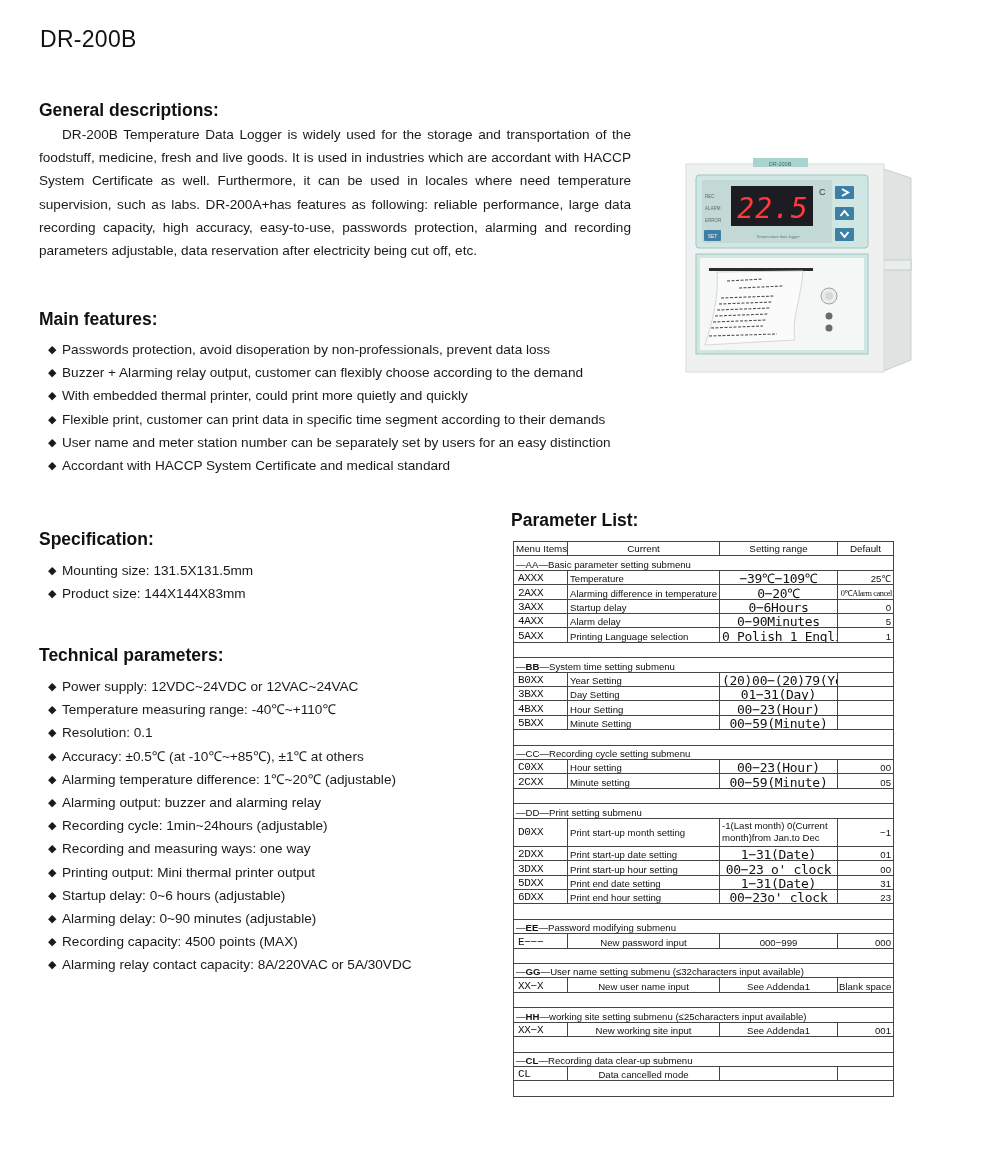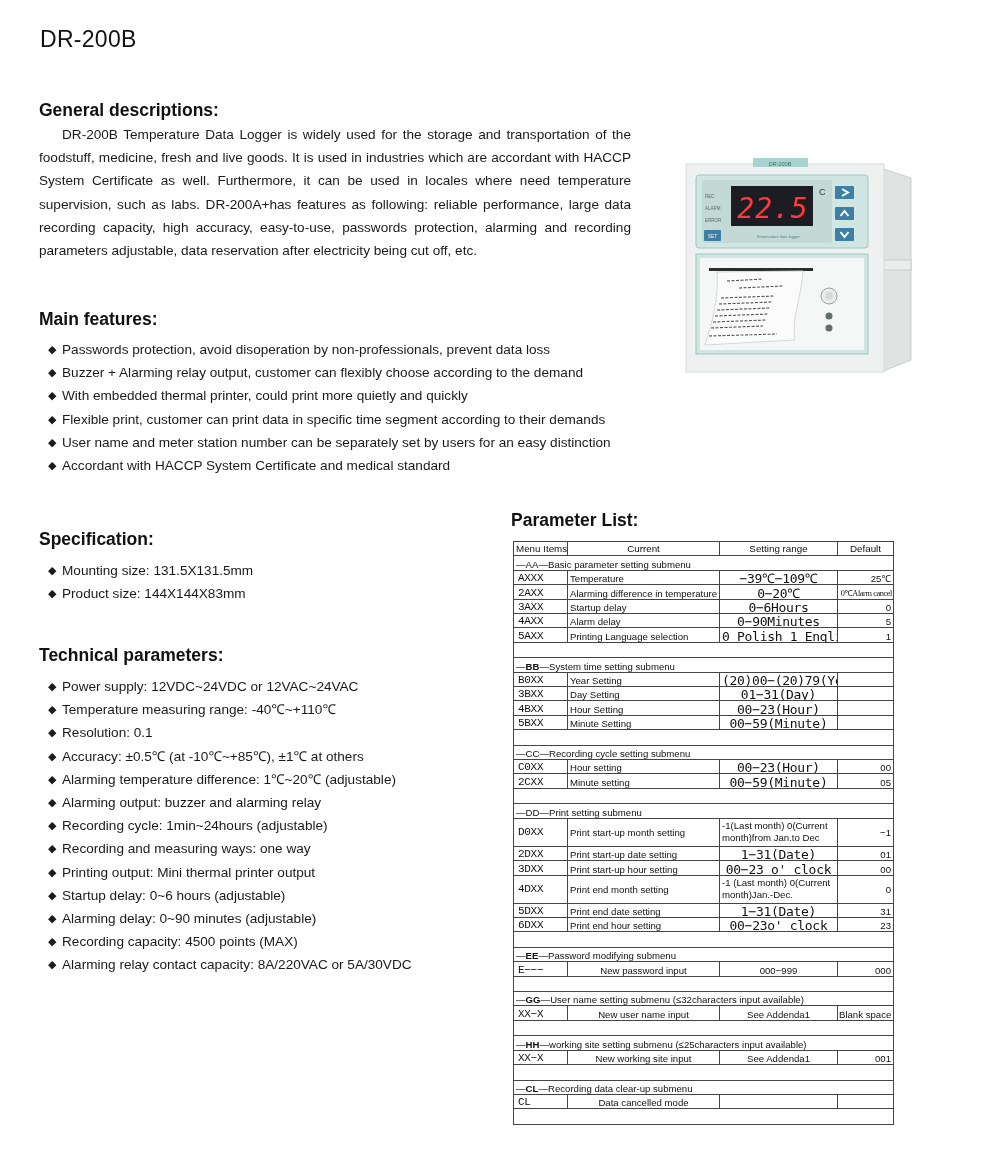--- a/index.html
+++ b/index.html
@@ -265,26 +265,20 @@
         <td>Print start-up date setting</td>
         <td class="range">1−31(Date)</td>
         <td class="def">01</td>
       </tr>
       <tr>
         <td class="code">3DXX</td>
         <td>Print start-up hour setting</td>
         <td class="range">00−23 o' clock</td>
         <td class="def">00</td>
       </tr>
-      <tr class="tall">
-        <td class="code">4DXX</td>
-        <td>Print end month setting</td>
-        <td class="range sans">-1 (Last month) 0(Current month)Jan.-Dec.</td>
-        <td class="def">0</td>
-      </tr>
       <tr>
         <td class="code">5DXX</td>
         <td>Print end date setting</td>
         <td class="range">1−31(Date)</td>
         <td class="def">31</td>
       </tr>
       <tr>
         <td class="code">6DXX</td>
         <td>Print end hour setting</td>
         <td class="range">00−23o' clock</td>

